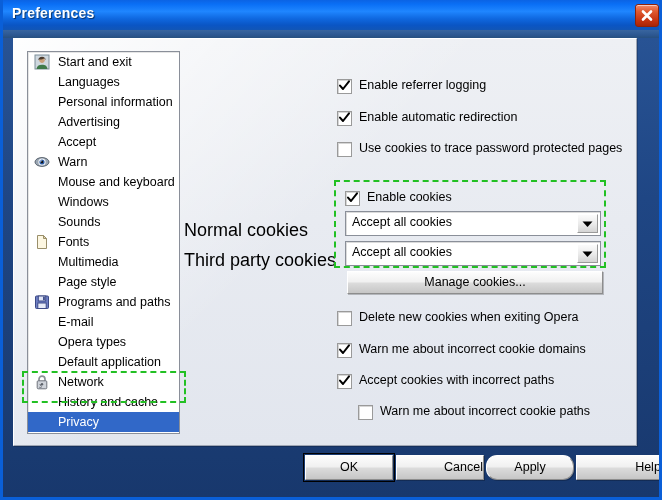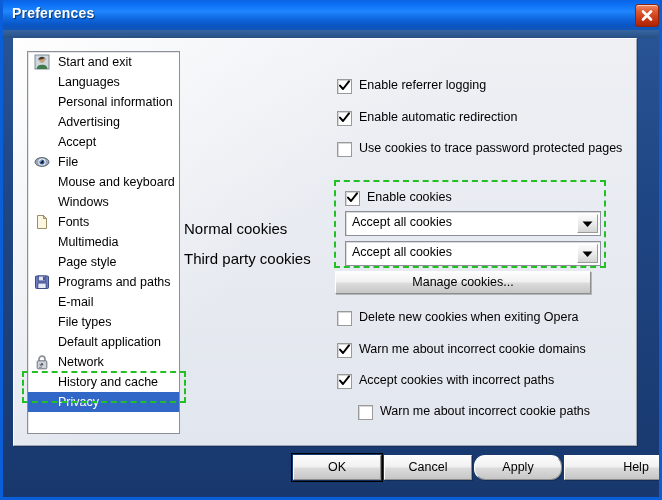--- a/index.html
+++ b/index.html
@@ -135,21 +135,21 @@
     height: 13px;
     background: #ffffff;
     border: 1px solid #9a9a9a;
     box-shadow: inset 1px 1px 0 rgba(0,0,0,.16);
   }
   .cbox svg { position: absolute; left: 0px; top: -1px; }
   .cb-text { position: absolute; left: 22px; top: 0; }
 
   .field-label {
     position: absolute;
-    font-size: 15px;
+    font-size: 18px;
     color: #000;
     white-space: nowrap;
     text-align: center;
   }
 
   
   .combo {
     position: absolute;
     height: 23px;
     background: #ffffff;
@@ -184,20 +184,21 @@
     background: linear-gradient(to bottom, #fdfdfd 0%, #f0f0f0 48%, #dcdcdc 52%, #c6c6c6 100%);
     border: 1px solid #8d8d8d;
     border-top-color: #ffffff;
     border-left-color: #ffffff;
     box-shadow: 1px 1px 0 rgba(0,0,0,.22);
     font-size: 12.5px;
     color: #000;
     text-align: center;
     cursor: pointer;
     white-space: nowrap;
+    margin-left: 12px;
   }
   .btn span { display: block; }
   .btn.focused {
     outline: 1px solid #000000;
     outline-offset: 1px;
   }
 
   
   .annot {
     position: absolute;
@@ -248,27 +249,30 @@
           <span class="ti-label">Accept</span>
         </div>
         <div class="tree-item">
           <span class="tree-icon"><svg width="16" height="16" viewBox="0 0 16 16">
               <ellipse cx="8" cy="8" rx="7" ry="4.4" fill="#9aa6b3" stroke="#58626d"></ellipse>
               <ellipse cx="8" cy="8" rx="3.6" ry="3.6" fill="#ffffff"></ellipse>
               <circle cx="8" cy="8" r="2.6" fill="#2f5fa8"></circle>
               <circle cx="8" cy="8" r="1.2" fill="#101010"></circle>
               <circle cx="6.9" cy="6.9" r=".7" fill="#ffffff"></circle>
             </svg></span>
-          <span class="ti-label">File</span>
+          <span class="ti-label">Warn</span>
         </div>
         <div class="tree-item">
           <span class="ti-label">Mouse and keyboard</span>
         </div>
         <div class="tree-item">
           <span class="ti-label">Windows</span>
+        </div>
+        <div class="tree-item">
+          <span class="ti-label">Sounds</span>
         </div>
         <div class="tree-item">
           <span class="tree-icon"><svg width="16" height="16" viewBox="0 0 16 16">
               <path d="M3.5 1.5h6l3 3v10h-9z" fill="#fdf7e2" stroke="#9a8f6a"></path>
               <path d="M9.5 1.5v3h3z" fill="#e8dcae" stroke="#9a8f6a"></path>
             </svg></span>
           <span class="ti-label">Fonts</span>
         </div>
         <div class="tree-item">
           <span class="ti-label">Multimedia</span>
@@ -282,21 +286,21 @@
               <rect x="4.3" y="2" width="7.4" height="5" fill="#dfe4f5" stroke="#3c4a86"></rect>
               <rect x="9" y="2.6" width="1.9" height="3.6" fill="#44528d"></rect>
               <rect x="3.8" y="9" width="8.4" height="5.5" fill="#e6eaf7" stroke="#3c4a86"></rect>
             </svg></span>
           <span class="ti-label">Programs and paths</span>
         </div>
         <div class="tree-item">
           <span class="ti-label">E-mail</span>
         </div>
         <div class="tree-item">
-          <span class="ti-label">File types</span>
+          <span class="ti-label">Opera types</span>
         </div>
         <div class="tree-item">
           <span class="ti-label">Default application</span>
         </div>
         <div class="tree-item">
           <span class="tree-icon"><svg width="16" height="16" viewBox="0 0 16 16">
               <path d="M5 7V5.2a3 3 0 0 1 6 0V7" fill="none" stroke="#8b8f96" stroke-width="1.7"></path>
               <rect x="3.2" y="6.8" width="9.6" height="8" rx="1" fill="#cfd3da" stroke="#6e737c"></rect>
               <circle cx="8" cy="10.2" r="1.2" fill="#5d626b"></circle>
               <text x="5" y="14" font-family="sans-serif" font-size="5" fill="#4a4f58">3</text>
@@ -400,21 +404,21 @@
       <div class="annot" style="left:320px; top:141px; width:268px; height:84px;"></div>
     </div>
 
     <div class="annot" style="left:8px; top:332px; width:160px; height:28px;"></div>
   </div>
 
   <div id="footer">
     <div class="btn focused" style="left:290px; top:11px; width:86px; height:23px; line-height:23px;">
       <span>OK</span>
     </div>
-    <div class="btn" style="left:381px; top:11px; width:86px; height:23px; line-height:23px;">
+    <div class="btn" style="left:381px; top:11px; width:86px; height:23px; line-height:23px;text-align:right;">
       <span>Cancel</span>
     </div>
     <div class="btn" style="left:471px; top:11px; width:86px; height:23px; line-height:23px;border-radius:11px;">
       <span>Apply</span>
     </div>
     <div class="btn" style="left:561px; top:11px; width:86px; height:23px; line-height:23px;padding-left:28px;">
       <span>Help</span>
     </div>
   </div>
 

